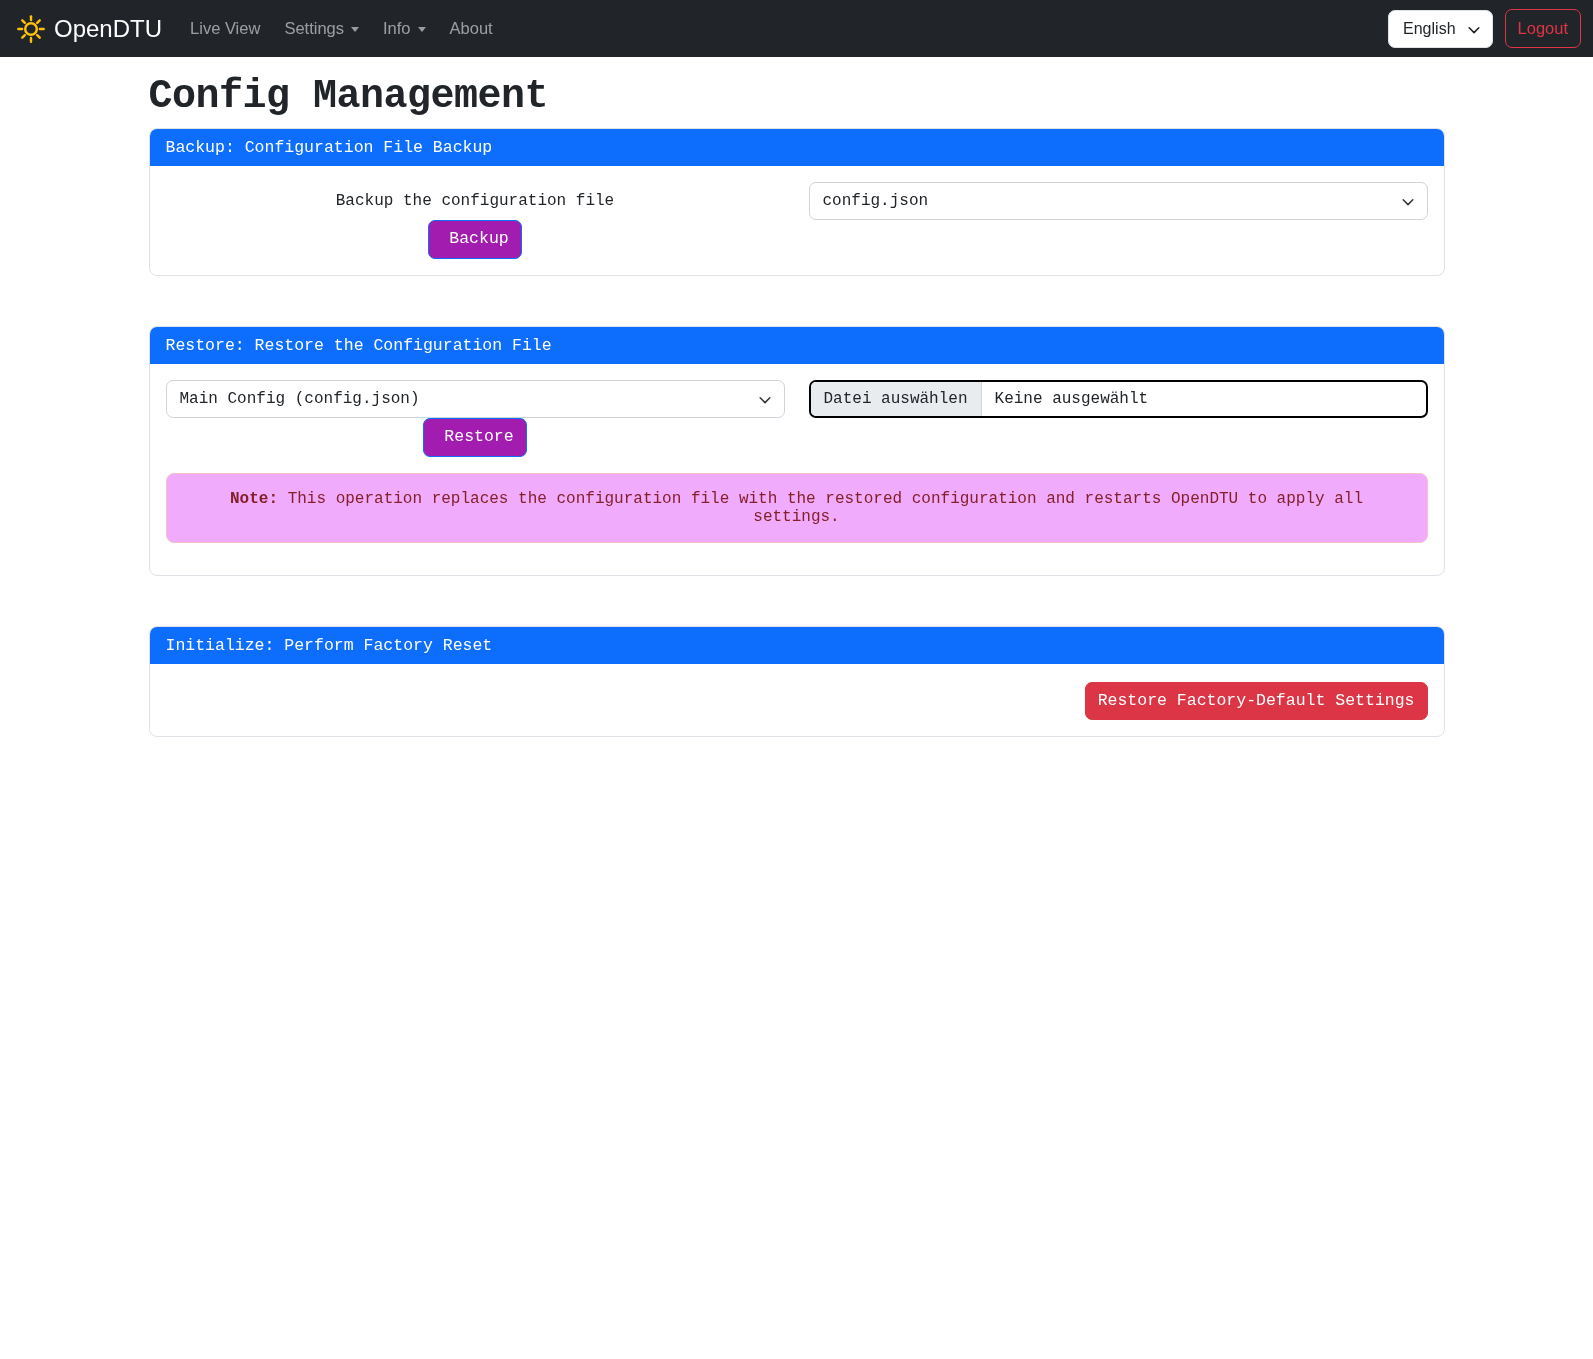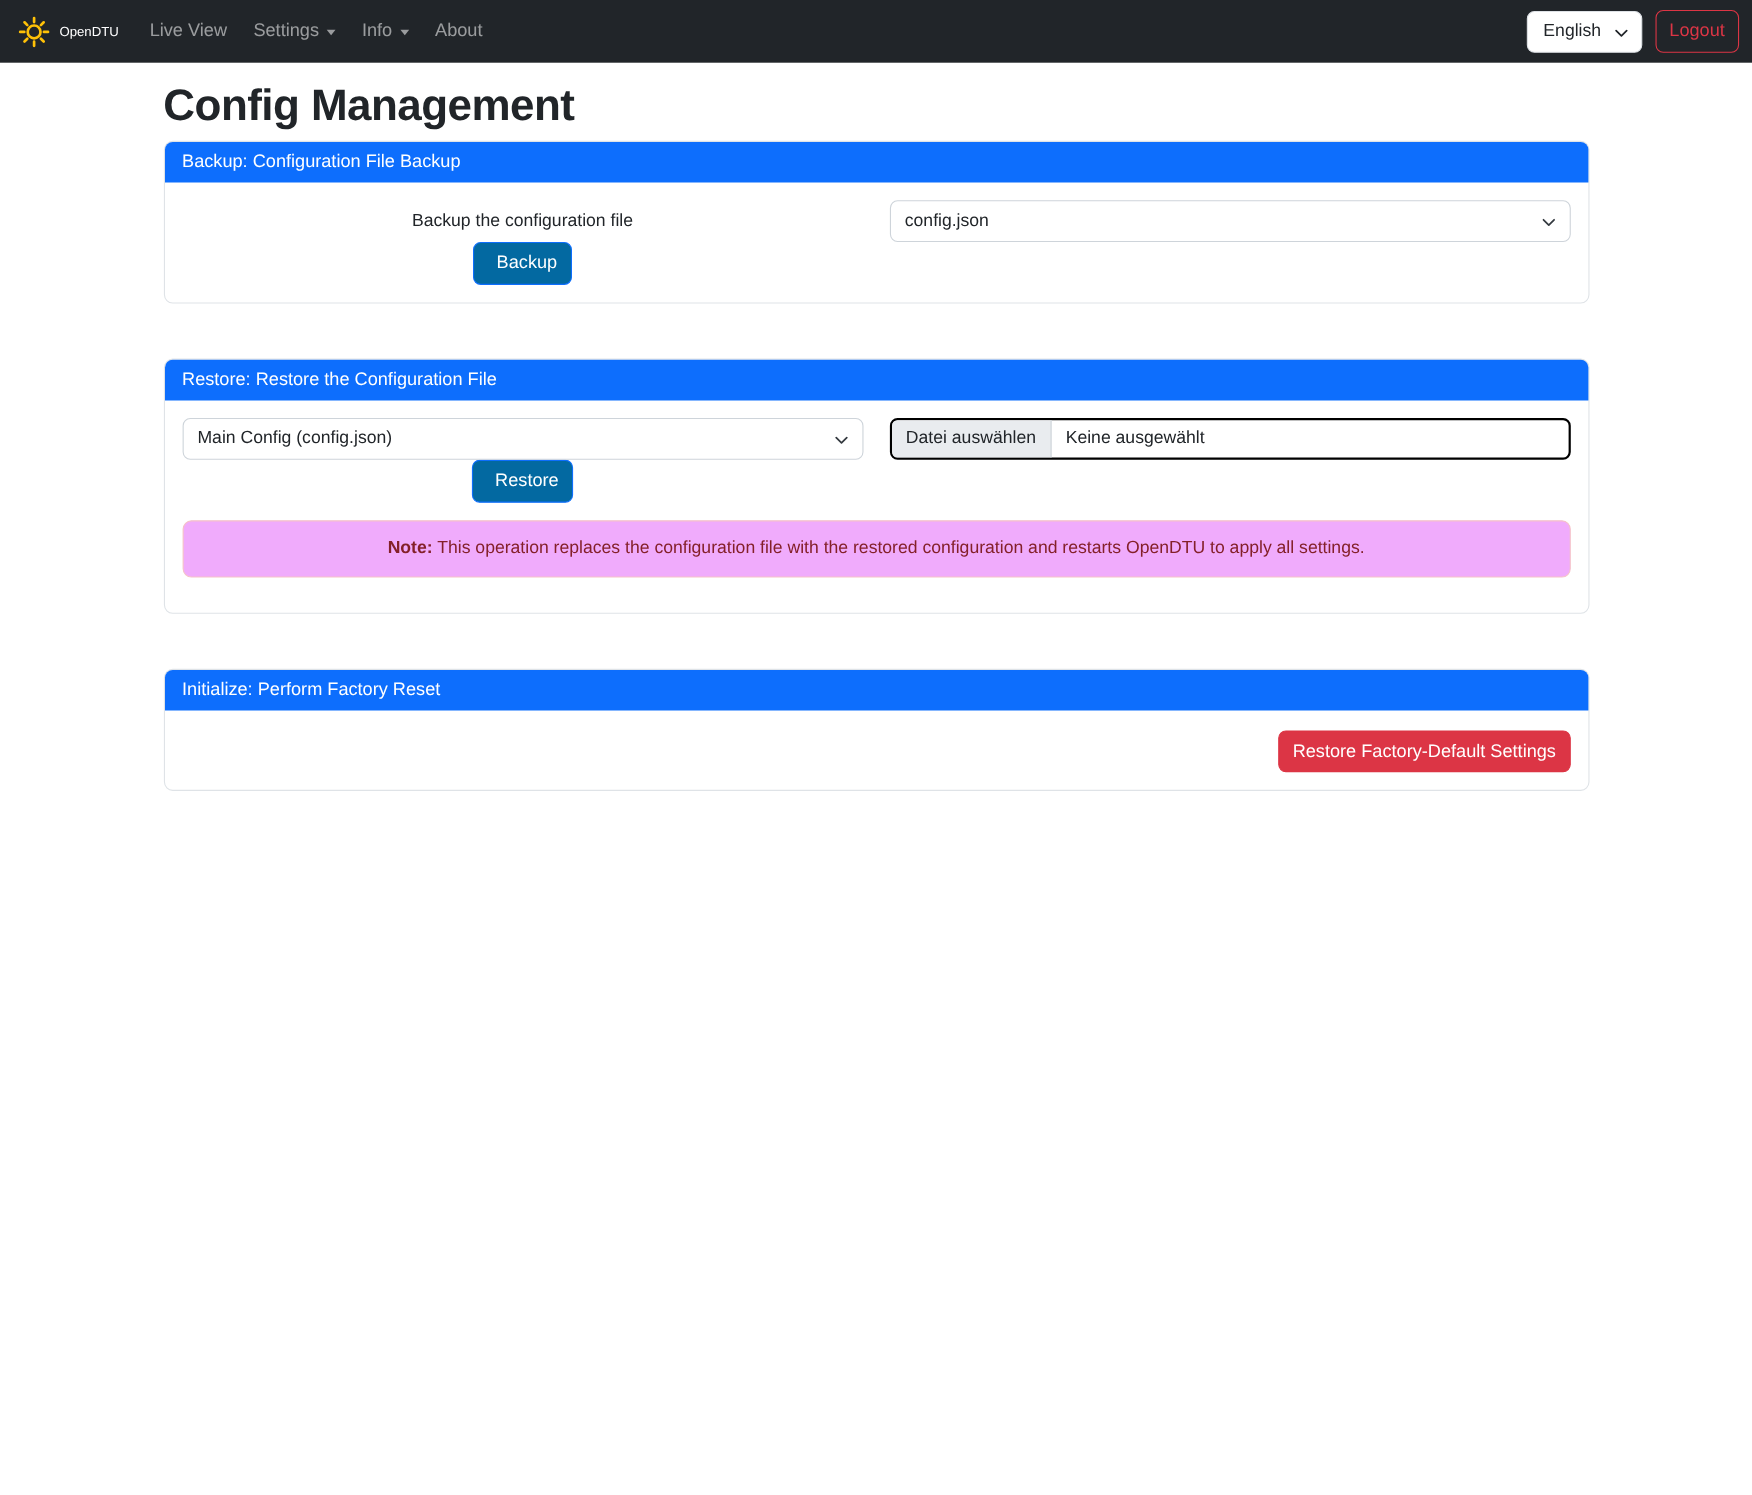--- a/index.html
+++ b/index.html
@@ -17,21 +17,21 @@
     background: #212529;
     height: 57px;
     display: flex;
     align-items: center;
     justify-content: space-between;
     padding: 0 12px;
   }
   .navbar-left { display: flex; align-items: center; }
   .brand {
     display: flex; align-items: center; gap: 8px;
-    color: #ffffff; font-size: 12px; text-decoration: none;
+    color: #ffffff; font-size: 24px; text-decoration: none;
     padding: 4px 4px; margin-right: 12px; cursor: pointer;
   }
   .nav-links { display: flex; align-items: center; }
   .nav-link {
     color: rgba(255,255,255,.55);
     text-decoration: none;
     padding: 8px 8px;
     margin: 0 4px;
     display: flex; align-items: center; gap: 7px;
     cursor: pointer;
@@ -64,36 +64,37 @@
     cursor: pointer;
     font-family: inherit;
     line-height: 1.5;
   }
   .btn-outline-danger {
     background: transparent;
     border: 1px solid #dc3545;
     color: #dc3545;
   }
   .btn-primary {
-    background: #0369a1;
+    background: #a21caf;
     border: 1px solid #0d6efd;
     color: #ffffff;
     padding-left: 20px;
   }
   .btn-danger {
     background: #dc3545;
     border: 1px solid #dc3545;
     color: #ffffff;
   }
 
   
   .container {
     max-width: 1320px;
     margin: 16px auto;
     padding: 0 12px;
+    font-family: Liberation Mono, monospace;
   }
   h1.page-title {
     font-size: 40px;
     font-weight: 700;
     margin: 17px 0 9px 0;
     letter-spacing: -0.5px;
   }
 
   
   .card {

